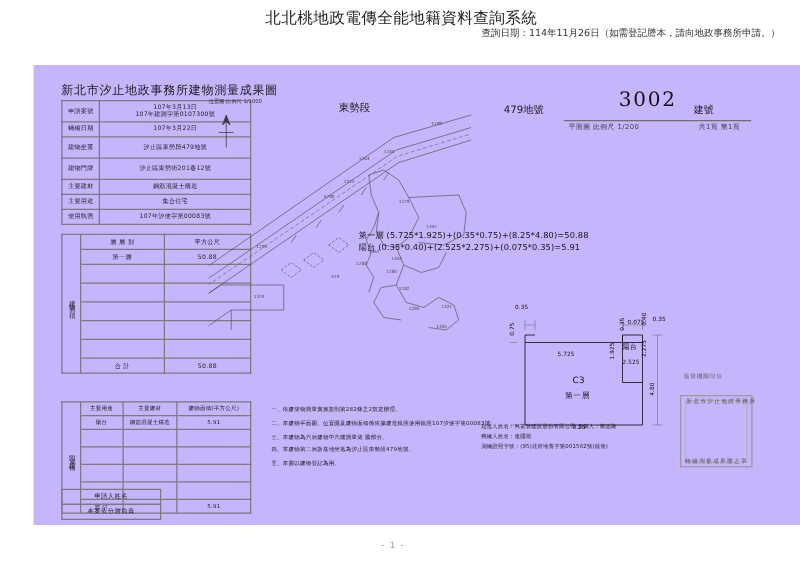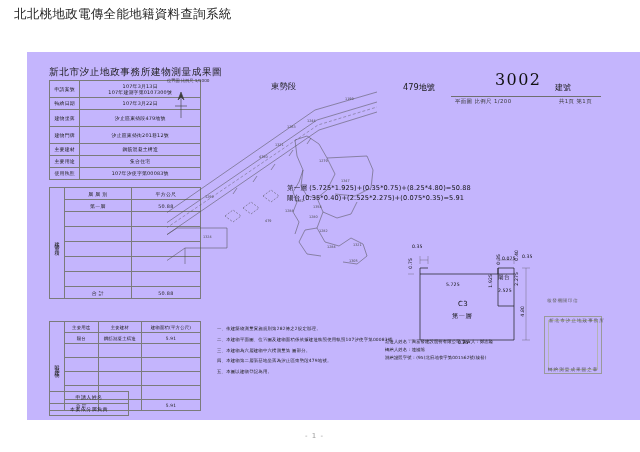--- a/index.html
+++ b/index.html
@@ -5,21 +5,21 @@
   html,body{margin:0;padding:0;}
   body{
     width:640px;height:452px;overflow:hidden;background:#ffffff;
     font-family:"DejaVu Sans","Liberation Sans",sans-serif;
     color:#2c2c2c;
   }
   .page{position:relative;width:640px;height:452px;}
 
   
   .hdr{position:absolute;left:14px;top:6px;width:614px;}
-  .hdr-title{font-size:12.5px;color:#1d1d1d;letter-spacing:.3px;white-space:nowrap;}
+  .hdr-title{font-size:12.5px;color:#1d1d1d;letter-spacing:.3px;white-space:nowrap;text-align:center;}
   .hdr-sub{font-size:10.5px;color:#1d1d1d;margin-top:4px;white-space:nowrap;}
   .hdr-right{position:absolute;right:4px;top:16px;font-size:7.6px;color:#333;white-space:nowrap;}
 
   
   .frame{position:absolute;left:27px;top:52px;width:612px;height:364px;border:2px solid #c4b5fd;background:#c4b5fd;}
   .frame-inner{position:absolute;left:18px;top:12px;width:578px;height:338px;}
 
   
   .sheet-title{position:absolute;left:2px;top:0px;font-size:9.6px;color:#1b1b1b;letter-spacing:.6px;white-space:nowrap;}
 
@@ -94,20 +94,21 @@
 
   .pagemark{position:absolute;left:305px;top:432px;font-size:7px;color:#9a9a9a;letter-spacing:1px;}
 </style>
 </head>
 <body>
 
 <div class="page">
 
   <div class="hdr">
     <div class="hdr-title">北北桃地政電傳全能地籍資料查詢系統</div>
+    <div class="hdr-right">查詢日期：114年11月26日（如需登記謄本，請向地政事務所申請。）</div>
   </div>
 
   <div class="frame">
    <div class="frame-inner">
 
     <div class="sheet-title">新北市汐止地政事務所建物測量成果圖</div>
 
     <div class="lbl-seg">東勢段</div>
     <div class="lbl-lot">479地號</div>
     <div class="bldg-no">3002</div>

